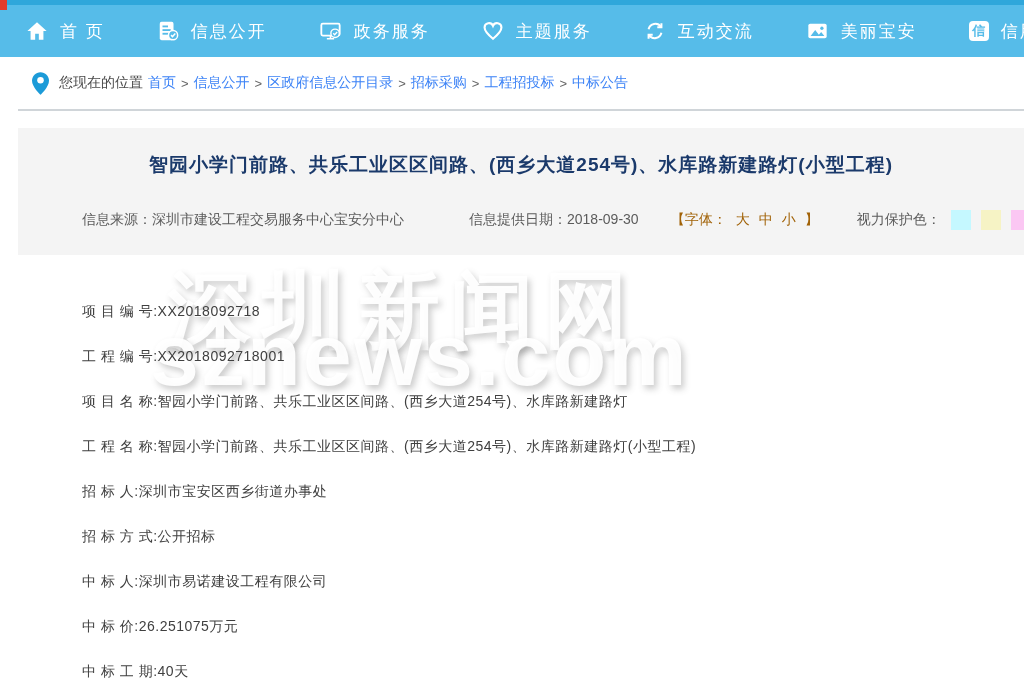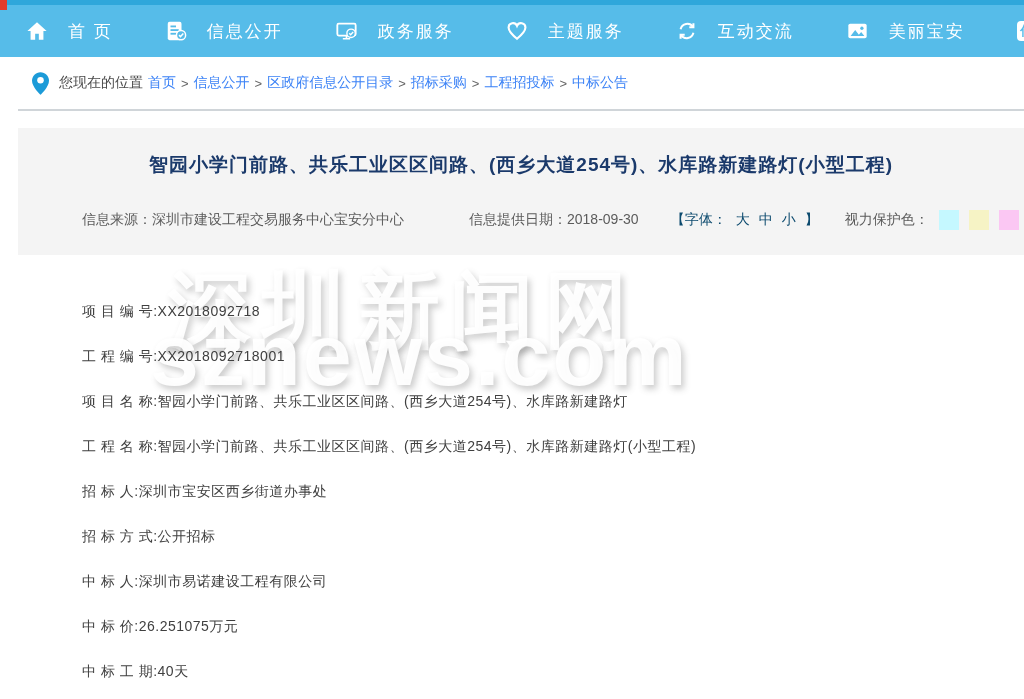--- a/index.html
+++ b/index.html
@@ -6,21 +6,21 @@
   html,body { width:1024px; height:699px; overflow:hidden; background:#fff;
               font-family:"Liberation Sans","DejaVu Sans",sans-serif; }
   .stage { position:relative; width:1024px; height:699px; overflow:hidden; background:#fff; }
 
   
   .navbar { position:absolute; top:0; left:0; width:1024px; height:57px; background:#56BCE9; }
   .navbar-topstrip { position:absolute; top:0; left:0; width:1024px; height:5px; background:#2FA7DB; }
   .corner-marker { position:absolute; top:0; left:0; width:7px; height:10px; background:#E23B2B; z-index:3; }
   .nav-items { position:absolute; top:5px; left:0; height:52px; display:flex; align-items:center;
                padding-left:26px; gap:52px; white-space:nowrap; }
-  .nav-item { display:flex; align-items:center; gap:20px; color:#fff; font-size:17px;
+  .nav-item { display:flex; align-items:center; gap:12px; color:#fff; font-size:17px;
               letter-spacing:2px; cursor:pointer; flex-shrink:0; }
   .nav-item svg { display:block; }
   .credit-badge { width:20px; height:20px; background:#fff; border-radius:4px; color:#56BCE9;
                   font-size:13px; font-weight:bold; display:flex; align-items:center;
                   justify-content:center; letter-spacing:0; }
 
   
   .breadcrumb-bar { position:absolute; top:57px; left:0; width:1024px; height:52px; background:#fff;
                     display:flex; align-items:center; padding-left:32px; }
   .bc-pin { margin-right:10px; display:flex; align-items:center; }
@@ -31,21 +31,21 @@
   .divider { position:absolute; top:109px; left:18px; width:1006px; height:2px; background:#D0D5D9; }
 
   
   .title-panel { position:absolute; top:128px; left:18px; width:1006px; height:127px; background:#F4F4F4; }
   .article-title { margin-top:24px; text-align:center; font-size:19px; font-weight:bold;
                    color:#1B3A6B; letter-spacing:1px; }
   .info-row { margin-top:32px; padding-left:64px; display:flex; align-items:center;
               font-size:14px; color:#5B5B5B; white-space:nowrap; }
   .info-source { margin-right:38px; }
   .info-date { margin-right:32px;margin-left:27px; }
-  .font-size-group { margin-right:26px; color:#0c4a6e; display:flex; align-items:center; gap:9px; }
+  .font-size-group { margin-right:38px; color:#a16207; display:flex; align-items:center; gap:9px; }
   .font-size-opt { cursor:pointer; }
   .eye-group { display:flex; align-items:center; gap:10px; }
   .eye-swatch { width:20px; height:20px; display:inline-block; cursor:pointer; }
 
   
   .content { position:absolute; top:255px; left:0; width:1024px; padding:49px 30px 0 82px; z-index:2; }
   .content-line { font-size:14px; line-height:15px; color:#404040; margin-bottom:30px;
                   letter-spacing:0.5px; }
 
   

